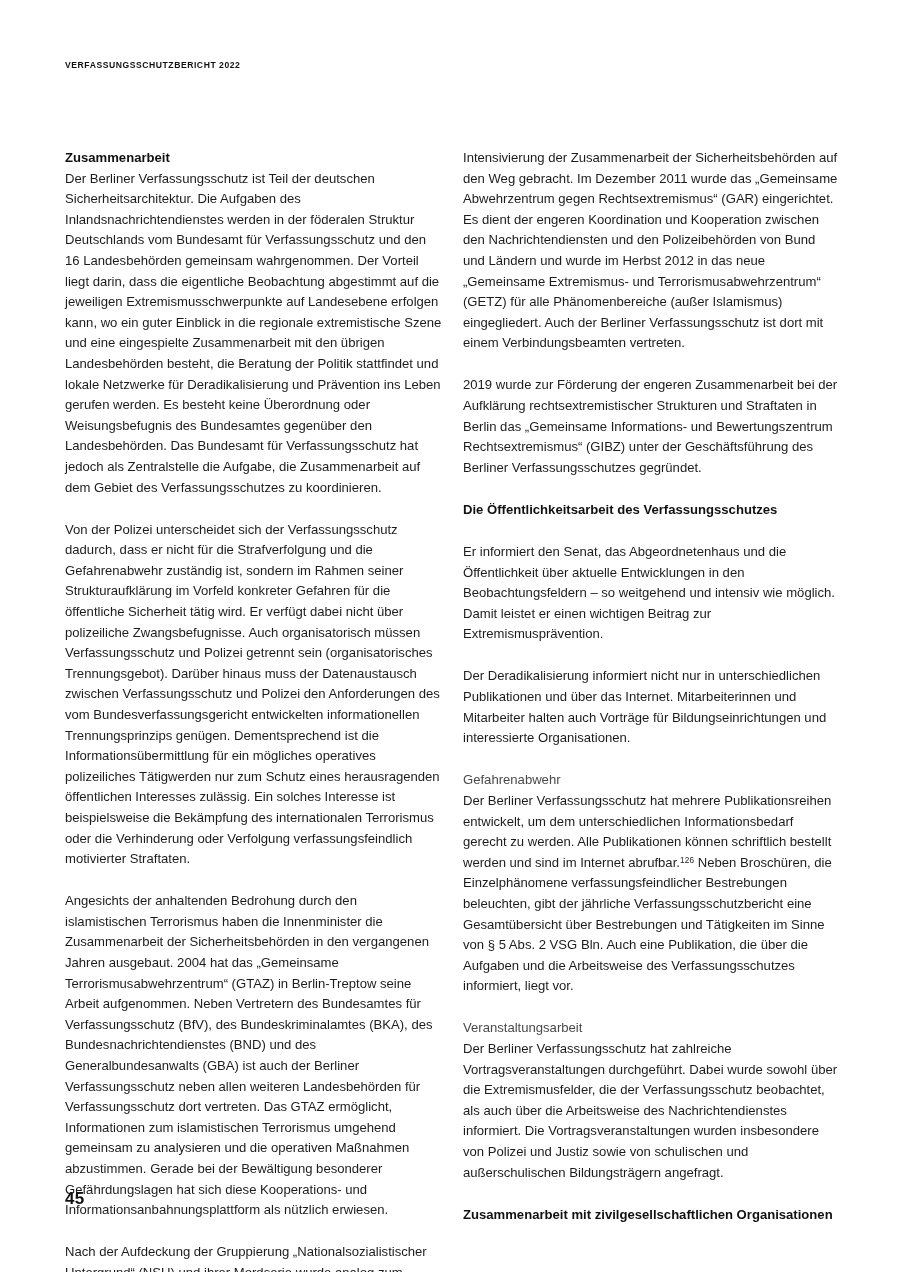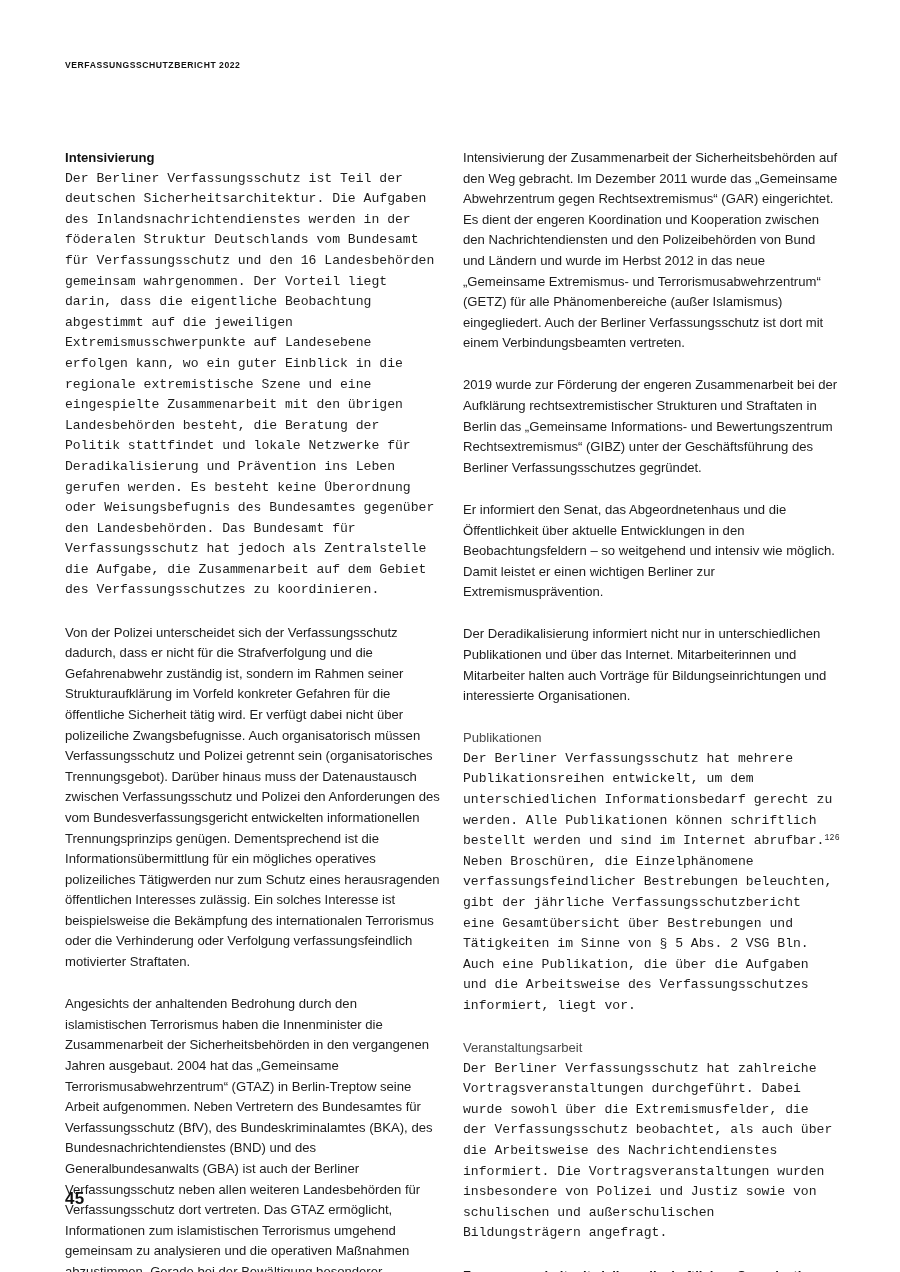--- a/index.html
+++ b/index.html
@@ -51,21 +51,21 @@
   }
 
   p.para {
     margin: 0 0 21.5px 0;
     font-size: 13.1px;
     line-height: 20.6px;
     color: #1c1c1c;
     text-align: left;
     hyphens: none;
   }
-  p.para:last-child { margin-bottom: 0; font-family: Liberation Mono, monospace; }
+  p.para:last-child { margin-bottom: 0; }
 
   h2.heading-bold {
     margin: 0;
     font-size: 13.1px;
     line-height: 20.6px;
     font-weight: bold;
     color: #111111;
   }
   h3.heading-plain {
     margin: 0;
@@ -103,47 +103,48 @@
 
 <div class="page">
 
   <div class="running-header">VERFASSUNGSSCHUTZBERICHT 2022</div>
 
   <div class="columns">
 
     <div class="column">
 
       <div class="block">
-        <h2 class="heading-bold">Intensivierung</h2>
+        <h2 class="heading-bold">Zusammenarbeit</h2>
         <p class="para">Der Berliner Verfassungsschutz ist Teil der deutschen Sicherheitsarchitektur. Die Aufgaben des Inlandsnachrichtendienstes werden in der föderalen Struktur Deutschlands vom Bundesamt für Verfassungsschutz und den 16 Landesbehörden gemeinsam wahrgenommen. Der Vorteil liegt darin, dass die eigentliche Beobachtung abgestimmt auf die jeweiligen Extremismusschwerpunkte auf Landesebene erfolgen kann, wo ein guter Einblick in die regionale extremistische Szene und eine eingespielte Zusammenarbeit mit den übrigen Landesbehörden besteht, die Beratung der Politik stattfindet und lokale Netzwerke für Deradikalisierung und Prävention ins Leben gerufen werden. Es besteht keine Überordnung oder Weisungsbefugnis des Bundesamtes gegenüber den Landesbehörden. Das Bundesamt für Verfassungsschutz hat jedoch als Zentralstelle die Aufgabe, die Zusammenarbeit auf dem Gebiet des Verfassungsschutzes zu koordinieren.</p>
       </div>
 
       <p class="para">Von der Polizei unterscheidet sich der Verfassungsschutz dadurch, dass er nicht für die Strafverfolgung und die Gefahrenabwehr zuständig ist, sondern im Rahmen seiner Strukturaufklärung im Vorfeld konkreter Gefahren für die öffentliche Sicherheit tätig wird. Er verfügt dabei nicht über polizeiliche Zwangsbefugnisse. Auch organisatorisch müssen Verfassungsschutz und Polizei getrennt sein (organisatorisches Trennungsgebot). Darüber hinaus muss der Datenaustausch zwischen Verfassungsschutz und Polizei den Anforderungen des vom Bundesverfassungsgericht entwickelten informationellen Trennungsprinzips genügen. Dementsprechend ist die Informationsübermittlung für ein mögliches operatives polizeiliches Tätigwerden nur zum Schutz eines herausragenden öffentlichen Interesses zulässig. Ein solches Interesse ist beispielsweise die Bekämpfung des internationalen Terrorismus oder die Verhinderung oder Verfolgung verfassungsfeindlich motivierter Straftaten.</p>
 
       <p class="para">Angesichts der anhaltenden Bedrohung durch den islamistischen Terrorismus haben die Innenminister die Zusammenarbeit der Sicherheitsbehörden in den vergangenen Jahren ausgebaut. 2004 hat das „Gemeinsame Terrorismusabwehrzentrum“ (GTAZ) in Berlin-Treptow seine Arbeit aufgenommen. Neben Vertretern des Bundesamtes für Verfassungsschutz (BfV), des Bundeskriminalamtes (BKA), des Bundesnachrichtendienstes (BND) und des Generalbundesanwalts (GBA) ist auch der Berliner Verfassungsschutz neben allen weiteren Landesbehörden für Verfassungsschutz dort vertreten. Das GTAZ ermöglicht, Informationen zum islamistischen Terrorismus umgehend gemeinsam zu analysieren und die operativen Maßnahmen abzustimmen. Gerade bei der Bewältigung besonderer Gefährdungslagen hat sich diese Kooperations- und Informationsanbahnungsplattform als nützlich erwiesen.</p>
 
       <p class="para">Nach der Aufdeckung der Gruppierung „Nationalsozialistischer Untergrund“ (NSU) und ihrer Mordserie wurde analog zum Bereich des islamistischen Terrorismus auch bei der Bekämpfung des gewaltbereiten Rechtsextremismus eine</p>
 
     </div>
 
     <div class="column">
 
       <p class="para">Intensivierung der Zusammenarbeit der Sicherheitsbehörden auf den Weg gebracht. Im Dezember 2011 wurde das „Gemeinsame Abwehrzentrum gegen Rechtsextremismus“ (GAR) eingerichtet. Es dient der engeren Koordination und Kooperation zwischen den Nachrichtendiensten und den Polizeibehörden von Bund und Ländern und wurde im Herbst 2012 in das neue „Gemeinsame Extremismus- und Terrorismusabwehrzentrum“ (GETZ) für alle Phänomenbereiche (außer Islamismus) eingegliedert. Auch der Berliner Verfassungsschutz ist dort mit einem Verbindungsbeamten vertreten.</p>
 
       <p class="para">2019 wurde zur Förderung der engeren Zusammenarbeit bei der Aufklärung rechtsextremistischer Strukturen und Straftaten in Berlin das „Gemeinsame Informations- und Bewertungszentrum Rechtsextremismus“ (GIBZ) unter der Geschäftsführung des Berliner Verfassungsschutzes gegründet.</p>
 
       <div class="block">
+        <h2 class="heading-bold">Die Öffentlichkeitsarbeit des Verfassungsschutzes</h2>
       </div>
 
-      <p class="para">Er informiert den Senat, das Abgeordnetenhaus und die Öffentlichkeit über aktuelle Entwicklungen in den Beobachtungsfeldern – so weitgehend und intensiv wie möglich. Damit leistet er einen wichtigen Berliner zur Extremismusprävention.</p>
+      <p class="para">Er informiert den Senat, das Abgeordnetenhaus und die Öffentlichkeit über aktuelle Entwicklungen in den Beobachtungsfeldern – so weitgehend und intensiv wie möglich. Damit leistet er einen wichtigen Beitrag zur Extremismusprävention.</p>
 
       <p class="para">Der Deradikalisierung informiert nicht nur in unterschiedlichen Publikationen und über das Internet. Mitarbeiterinnen und Mitarbeiter halten auch Vorträge für Bildungseinrichtungen und interessierte Organisationen.</p>
 
       <div class="block">
-        <h3 class="heading-plain">Publikationen</h3>
+        <h3 class="heading-plain">Gefahrenabwehr</h3>
         <p class="para"><span>Der Berliner Verfassungsschutz hat mehrere Publikationsreihen entwickelt, um dem unterschiedlichen Informationsbedarf gerecht zu werden. Alle Publikationen können schriftlich bestellt werden und sind im Internet abrufbar.</span><sup class="fn">126</sup><span> Neben Broschüren, die Einzelphänomene verfassungsfeindlicher Bestrebungen beleuchten, gibt der jährliche Verfassungsschutzbericht eine Gesamtübersicht über Bestrebungen und Tätigkeiten im Sinne von § 5 Abs. 2 VSG Bln. Auch eine Publikation, die über die Aufgaben und die Arbeitsweise des Verfassungsschutzes informiert, liegt vor.</span></p>
       </div>
 
       <div class="block">
         <h3 class="heading-plain">Veranstaltungsarbeit</h3>
         <p class="para">Der Berliner Verfassungsschutz hat zahlreiche Vortragsveranstaltungen durchgeführt. Dabei wurde sowohl über die Extremismusfelder, die der Verfassungsschutz beobachtet, als auch über die Arbeitsweise des Nachrichtendienstes informiert. Die Vortragsveranstaltungen wurden insbesondere von Polizei und Justiz sowie von schulischen und außerschulischen Bildungsträgern angefragt.</p>
       </div>
 
       <div class="block">
         <h2 class="heading-bold">Zusammenarbeit mit zivilgesellschaftlichen Organisationen</h2>

